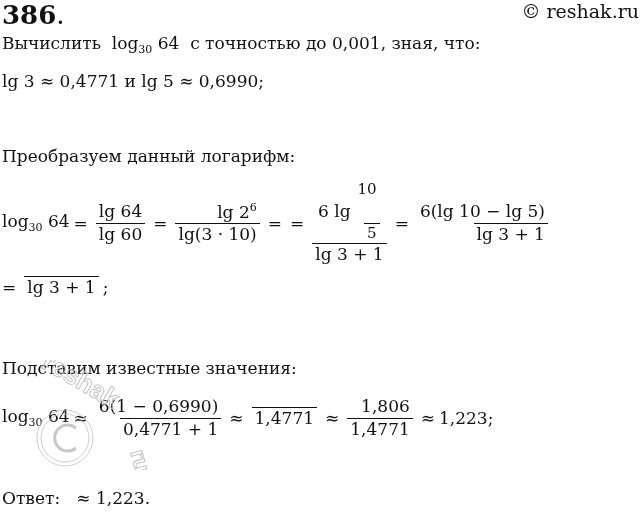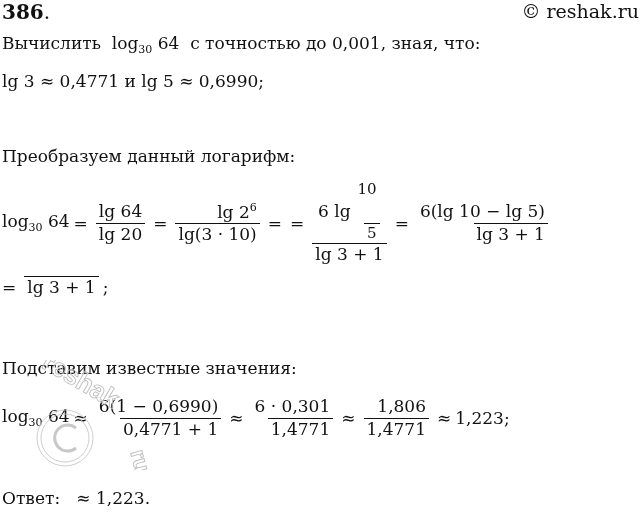--- a/index.html
+++ b/index.html
@@ -2,21 +2,21 @@
 <html><head>
 <meta charset="utf-8">
 <style>
   html, body { margin: 0; padding: 0; background: #ffffff; }
   body {
     width: 643px; height: 516px; position: relative; overflow: hidden;
     font-family: "DejaVu Serif", "Liberation Serif", serif;
     color: #111111;
   }
   .abs { position: absolute; white-space: nowrap; }
-  .num { left: 2px; top: 0px; font-size: 20px; font-weight: bold; }
+  .num { left: 2px; top: 0px; font-size: 26px; font-weight: bold; }
   .num .dot { font-weight: normal; }
   .copy { right: 4px; top: 0px; font-size: 19px; }
   .text { font-size: 17px; }
   .math { font-size: 17px; display: flex; align-items: center; }
   .math > * { flex: 0 0 auto; }
   .frac { display: inline-flex; flex-direction: column; align-items: flex-end; margin: 0 4px; vertical-align: middle; }
   .frac .n { padding: 0 3px 1px 3px; line-height: 1.15; }
   .frac .d { padding: 1px 3px 0 3px; line-height: 1.15; border-top: 1.4px solid #111; }
   .op { margin: 0 4px; }
   sub, sup { font-size: 11px; }
@@ -39,21 +39,21 @@
 </div>
 <div class="abs text" style="left:2px; top:71px;text-align:center;">lg 3 ≈ 0,4771  и  lg 5 ≈ 0,6990;</div>
 
 <div class="abs text" style="left:2px; top:146px;">Преобразуем данный логарифм:</div>
 
 <div class="abs math" style="left:2px; top:188px; height:70px;">
   <span><span>log</span><sub>30</sub>&nbsp;<span>64</span></span>
   <span class="op">=</span>
   <span class="frac">
       <span class="n">lg 64</span>
-      <span class="d">lg 20</span>
+      <span class="d">lg 60</span>
     </span>
   <span class="op">=</span>
   <span class="frac">
       <span class="n"><span>lg 2</span><sup>6</sup></span>
       <span class="d">lg(3 · 10)</span>
     </span>
   <span class="op">=</span>
   <span class="op">=</span>
   <span class="frac">
       <span class="n" style="display:flex;align-items:center;">
@@ -85,21 +85,20 @@
 
 <div class="abs math" style="left:2px; top:393px; height:50px;">
   <span><span>log</span><sub>30</sub>&nbsp;<span>64</span></span>
   <span class="op">≈</span>
   <span class="frac">
       <span class="n">6(1 − 0,6990)</span>
       <span class="d">0,4771 + 1</span>
     </span>
   <span class="op">≈</span>
   <span class="frac">
-      <span class="n">6 · 0,301</span>
       <span class="d">1,4771</span>
     </span>
   <span class="op">≈</span>
   <span class="frac">
       <span class="n">1,806</span>
       <span class="d">1,4771</span>
     </span>
   <span class="op">≈</span>
   <span>1,223;</span>
 </div>

